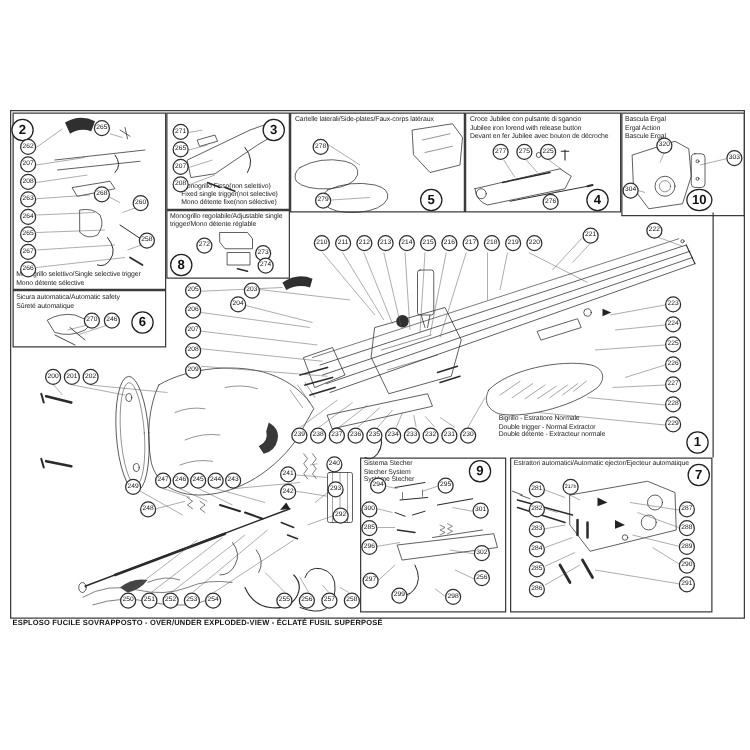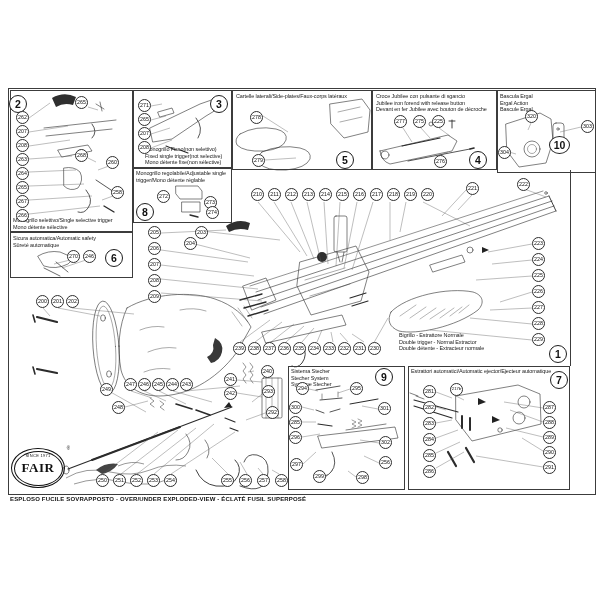--- a/index.html
+++ b/index.html
@@ -217,21 +217,21 @@
     <div>Système Stecher</div>
   </div>
   <div class="cap" style="left:411px;top:368px">
     <div>Estrattori automatici/Automatic ejector/Ejecteur automatique</div>
   </div>
 
   <div class="sn" style="left:9px;top:95px">2</div>
   <div class="sn" style="left:210px;top:95px">3</div>
   <div class="sn" style="left:336px;top:151px">5</div>
   <div class="sn" style="left:469px;top:151px">4</div>
-  <div class="sn wide" style="left:549px;top:136px">10</div>
+  <div class="sn wide" style="left:549px;top:151px">10</div>
   <div class="sn" style="left:136px;top:203px">8</div>
   <div class="sn" style="left:105px;top:249px">6</div>
   <div class="sn" style="left:549px;top:345px">1</div>
   <div class="sn" style="left:375px;top:368px">9</div>
   <div class="sn" style="left:550px;top:371px">7</div>
 
   <div class="pg row" style="left:36px;top:295px;gap:2px">
       <span class="pc">200</span>
       <span class="pc">201</span>
       <span class="pc">202</span>
@@ -434,24 +434,17 @@
       <span class="pc">217b</span>
     </div>
   <div class="pg col" style="left:543px;top:401px;gap:2px">
       <span class="pc">287</span>
       <span class="pc">288</span>
       <span class="pc">289</span>
       <span class="pc">290</span>
       <span class="pc">291</span>
     </div>
 
-  <div class="logo">
-    <div class="oval"></div>
-    <div class="oval2"></div>
-    <div class="tag">SINCE 1971</div>
-    <div class="brand">FAIR</div>
-    <div class="reg">®</div>
-  </div>
 
   <div class="footer">ESPLOSO FUCILE SOVRAPPOSTO - OVER/UNDER EXPLODED-VIEW - ÉCLATÉ FUSIL SUPERPOSÉ</div>
 
 
 </div>
 
 </body></html>

